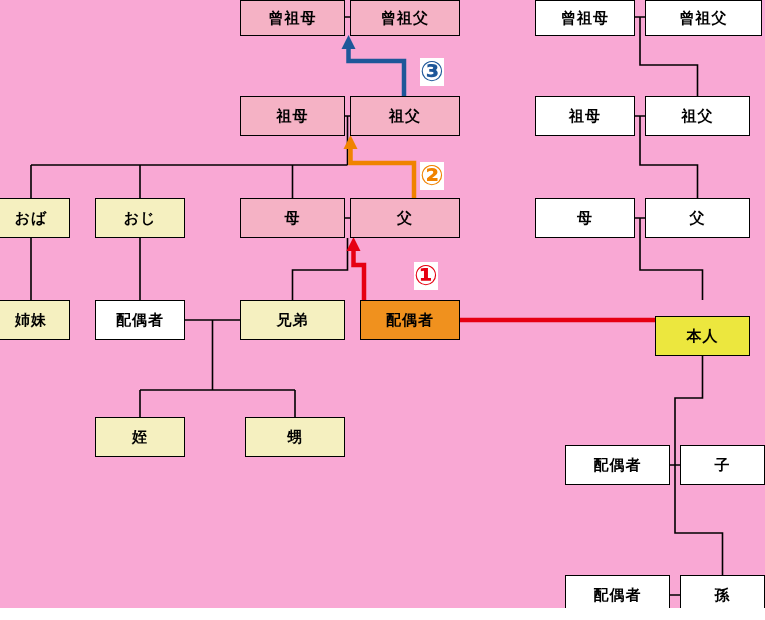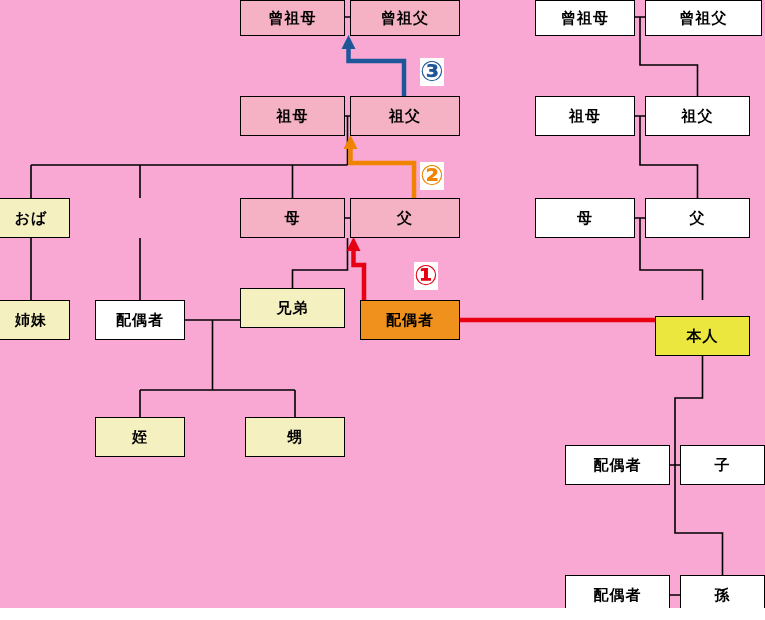--- a/index.html
+++ b/index.html
@@ -85,25 +85,26 @@
 
     <path class="ar-blue" d="M404 96 V61 H348.5 V49"></path>
     <polygon class="hd-blue" points="348.5,35 341.5,49 355.5,49"></polygon>
   </svg>
 
   <div class="node pink" style="left:240px;top:0;width:105px;height:36px">曾祖母</div>
   <div class="node pink" style="left:350px;top:0;width:110px;height:36px">曾祖父</div>
   <div class="node pink" style="left:240px;top:96px;width:105px;height:40px">祖母</div>
   <div class="node pink" style="left:350px;top:96px;width:110px;height:40px">祖父</div>
   <div class="node cream" style="left:-8px;top:198px;width:78px;height:40px">おば</div>
+  <div class="node cream" style="left:95px;top:198px;width:90px;height:40px">おじ</div>
   <div class="node pink" style="left:240px;top:198px;width:105px;height:40px">母</div>
   <div class="node pink" style="left:350px;top:198px;width:110px;height:40px">父</div>
   <div class="node cream" style="left:-8px;top:300px;width:78px;height:40px">姉妹</div>
   <div class="node white" style="left:95px;top:300px;width:90px;height:40px">配偶者</div>
-  <div class="node cream" style="left:240px;top:288px;width:105px;height:40px">兄弟</div>
+  <div class="node cream" style="left:240px;top:300px;width:105px;height:40px">兄弟</div>
   <div class="node orange" style="left:360px;top:300px;width:100px;height:40px">配偶者</div>
   <div class="node cream" style="left:95px;top:417px;width:90px;height:40px">姪</div>
   <div class="node cream" style="left:245px;top:417px;width:100px;height:40px">甥</div>
 
   <div class="node white" style="left:535px;top:0;width:100px;height:36px">曾祖母</div>
   <div class="node white" style="left:645px;top:0;width:117px;height:36px">曾祖父</div>
   <div class="node white" style="left:535px;top:96px;width:100px;height:40px">祖母</div>
   <div class="node white" style="left:645px;top:96px;width:105px;height:40px">祖父</div>
   <div class="node white" style="left:535px;top:198px;width:100px;height:40px">母</div>
   <div class="node white" style="left:645px;top:198px;width:105px;height:40px">父</div>

